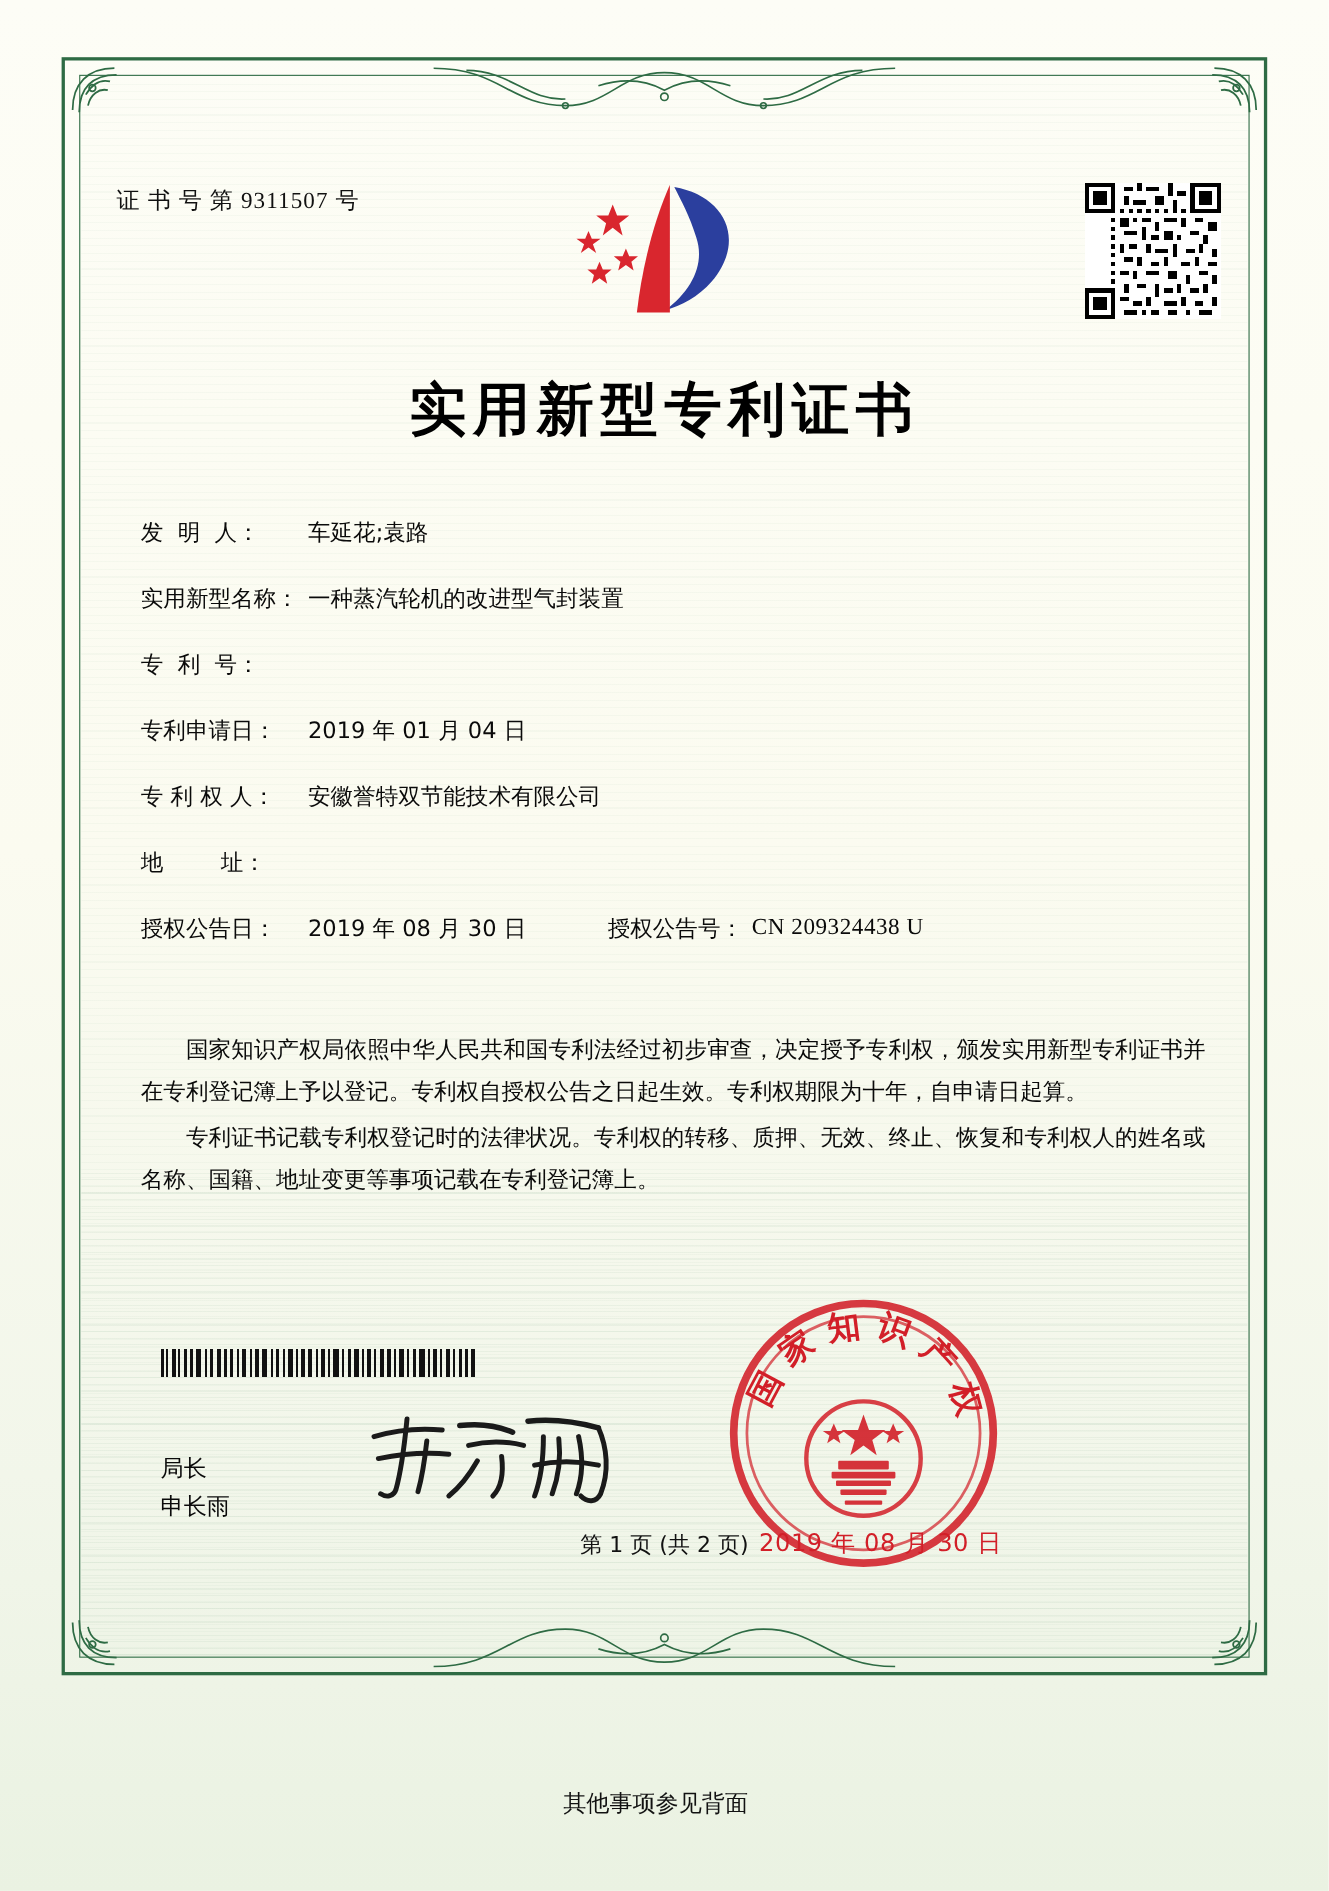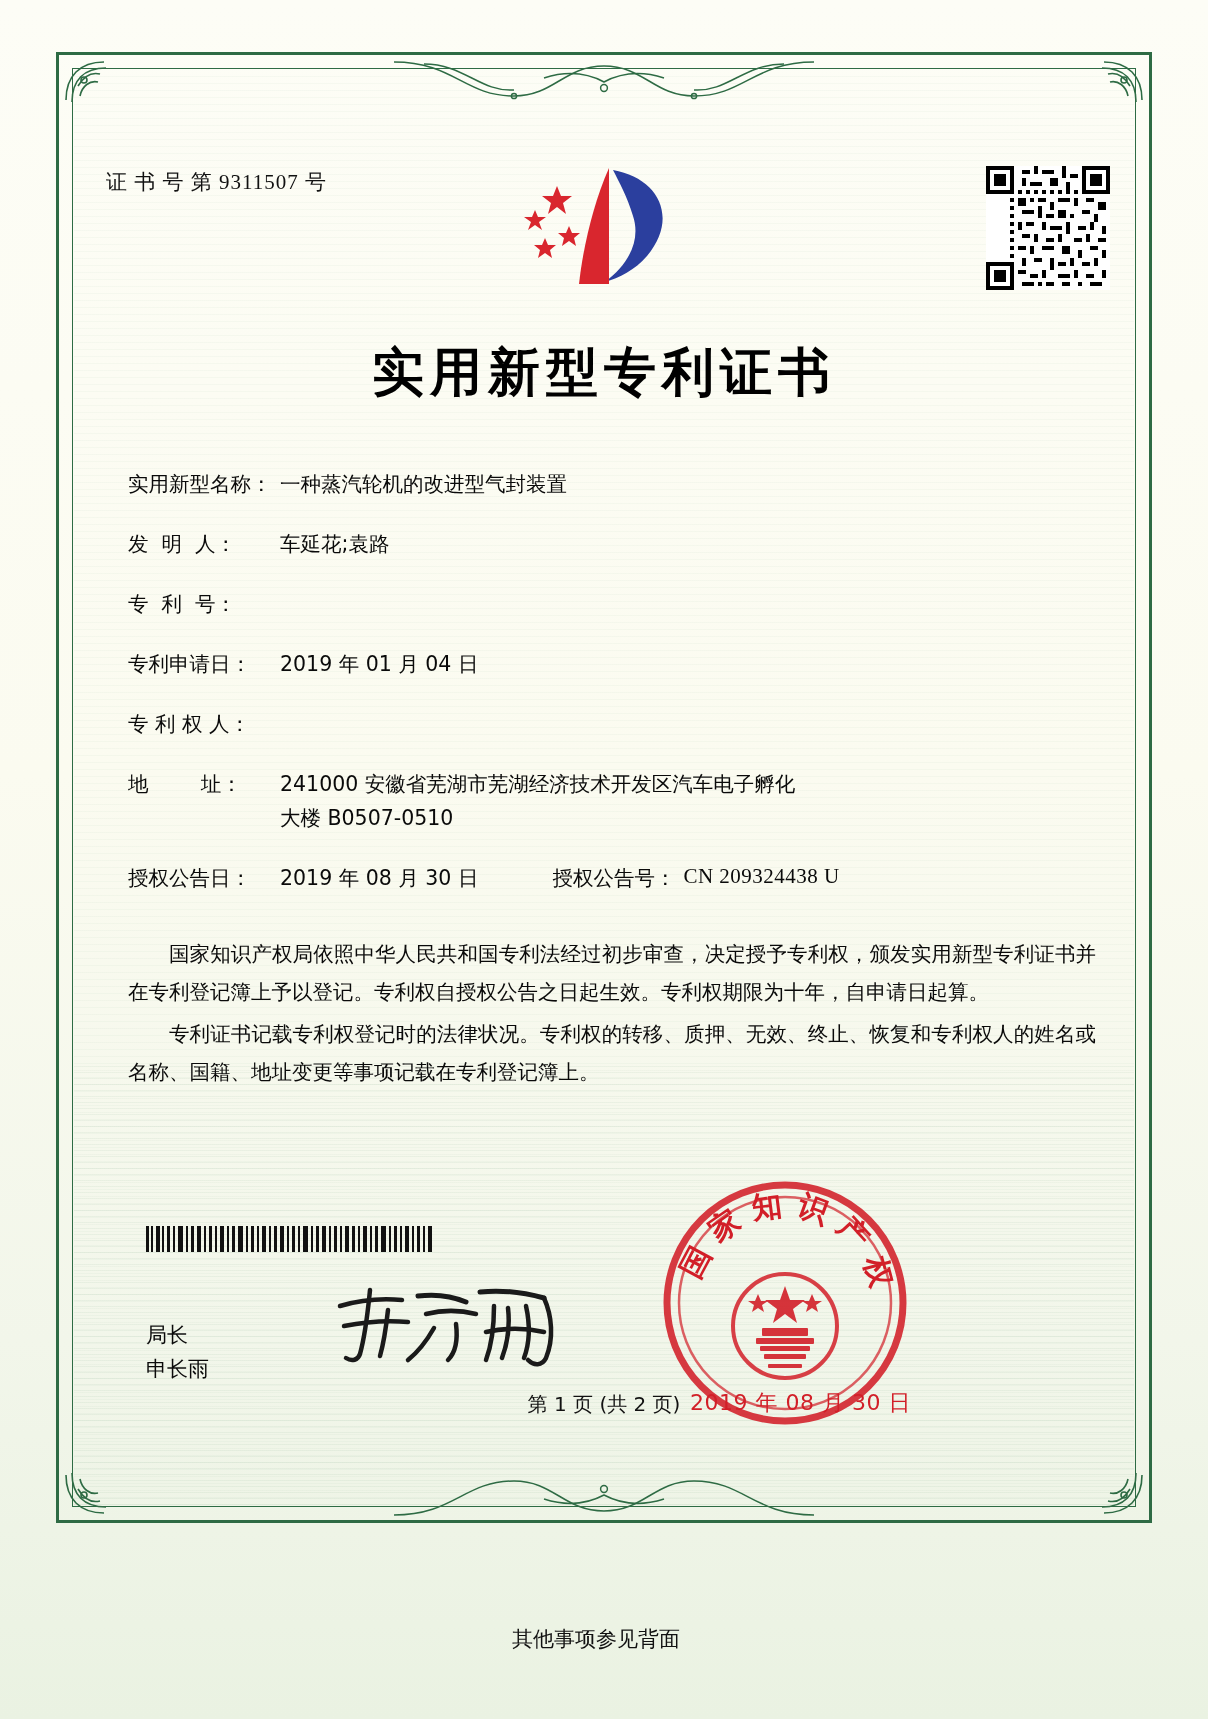--- a/index.html
+++ b/index.html
@@ -463,48 +463,45 @@
           <rect x="26" y="29" width="3" height="1"></rect>
       </g>
     </svg>
   </div>
 
   <div class="cert-title">实用新型专利证书</div>
 
   <div class="fields">
 
     <div class="field-row">
+      <div class="field-label">发  明  人：</div>
+      <div class="field-value">车延花;袁路</div>
+    </div>
+
+    <div class="field-row">
       <div class="field-label">实用新型名称：</div>
       <div class="field-value">一种蒸汽轮机的改进型气封装置</div>
-    </div>
-
-    <div class="field-row">
-      <div class="field-label">发  明  人：</div>
-      <div class="field-value">车延花;袁路</div>
     </div>
 
     <div class="field-row">
       <div class="field-label">专  利  号：</div>
     </div>
 
     <div class="field-row">
       <div class="field-label">专利申请日：</div>
       <div class="field-value">2019 年 01 月 04 日</div>
     </div>
 
     <div class="field-row">
       <div class="field-label">专 利 权 人：</div>
+      <div class="field-value">安徽誉特双节能技术有限公司</div>
     </div>
 
     <div class="field-row">
       <div class="field-label">地        址：</div>
-      <div class="field-value">
-        <span>241000  安徽省芜湖市芜湖经济技术开发区汽车电子孵化</span>
-        <span class="addr-second">大楼 B0507-0510</span>
-      </div>
     </div>
 
     <div class="two-col">
       <div class="seg-label">授权公告日：</div>
       <div class="seg-value">2019 年 08 月 30 日</div>
       <div class="seg-label2">授权公告号：</div>
       <div class="seg-value2">CN 209324438 U</div>
     </div>
 
   </div>

